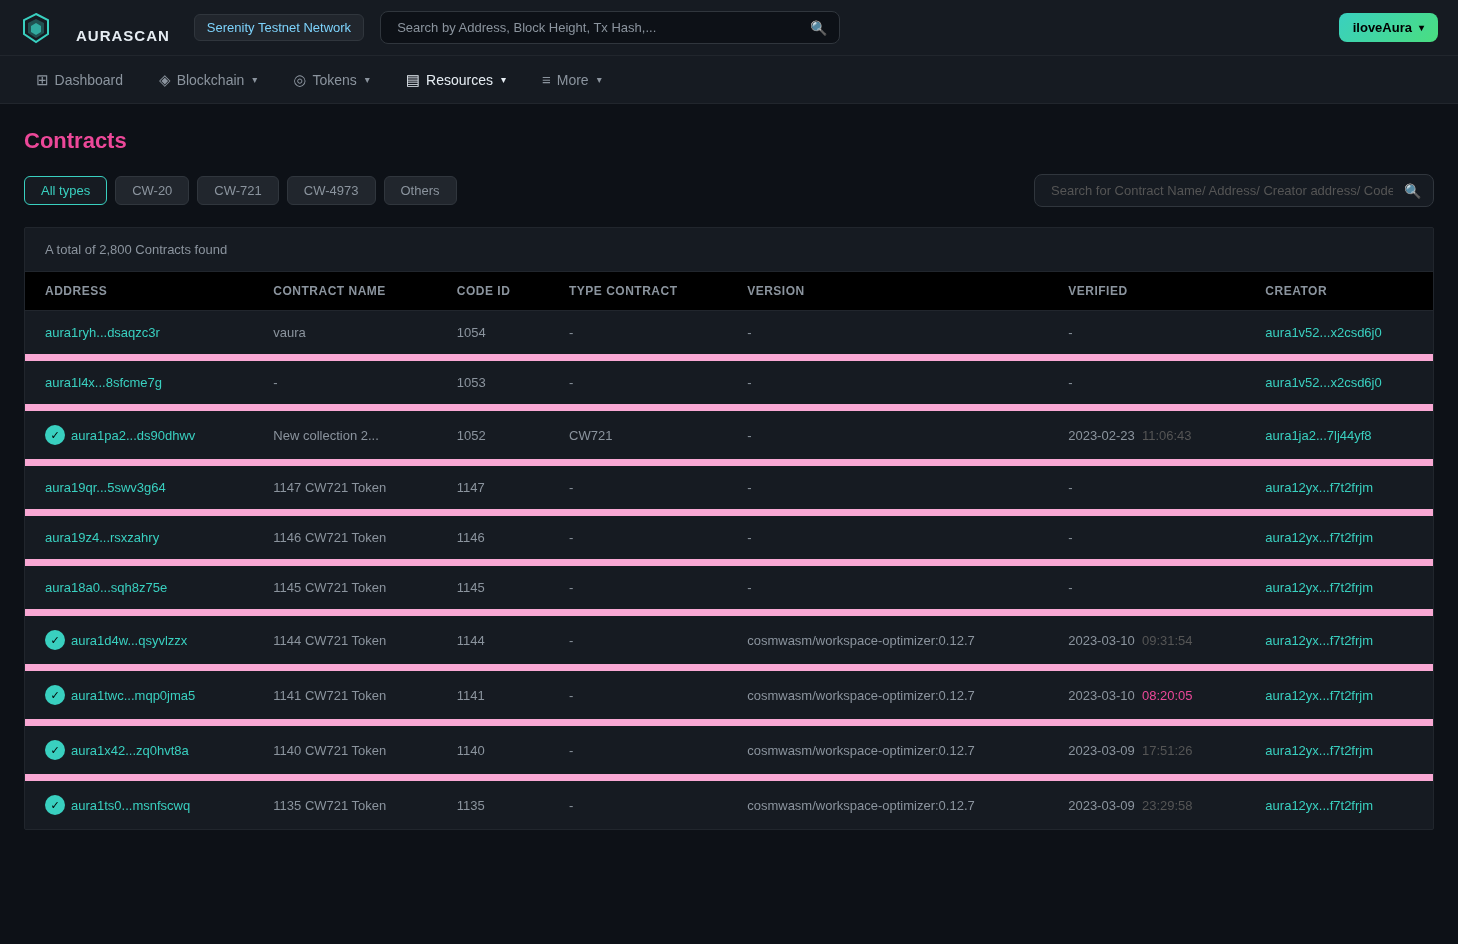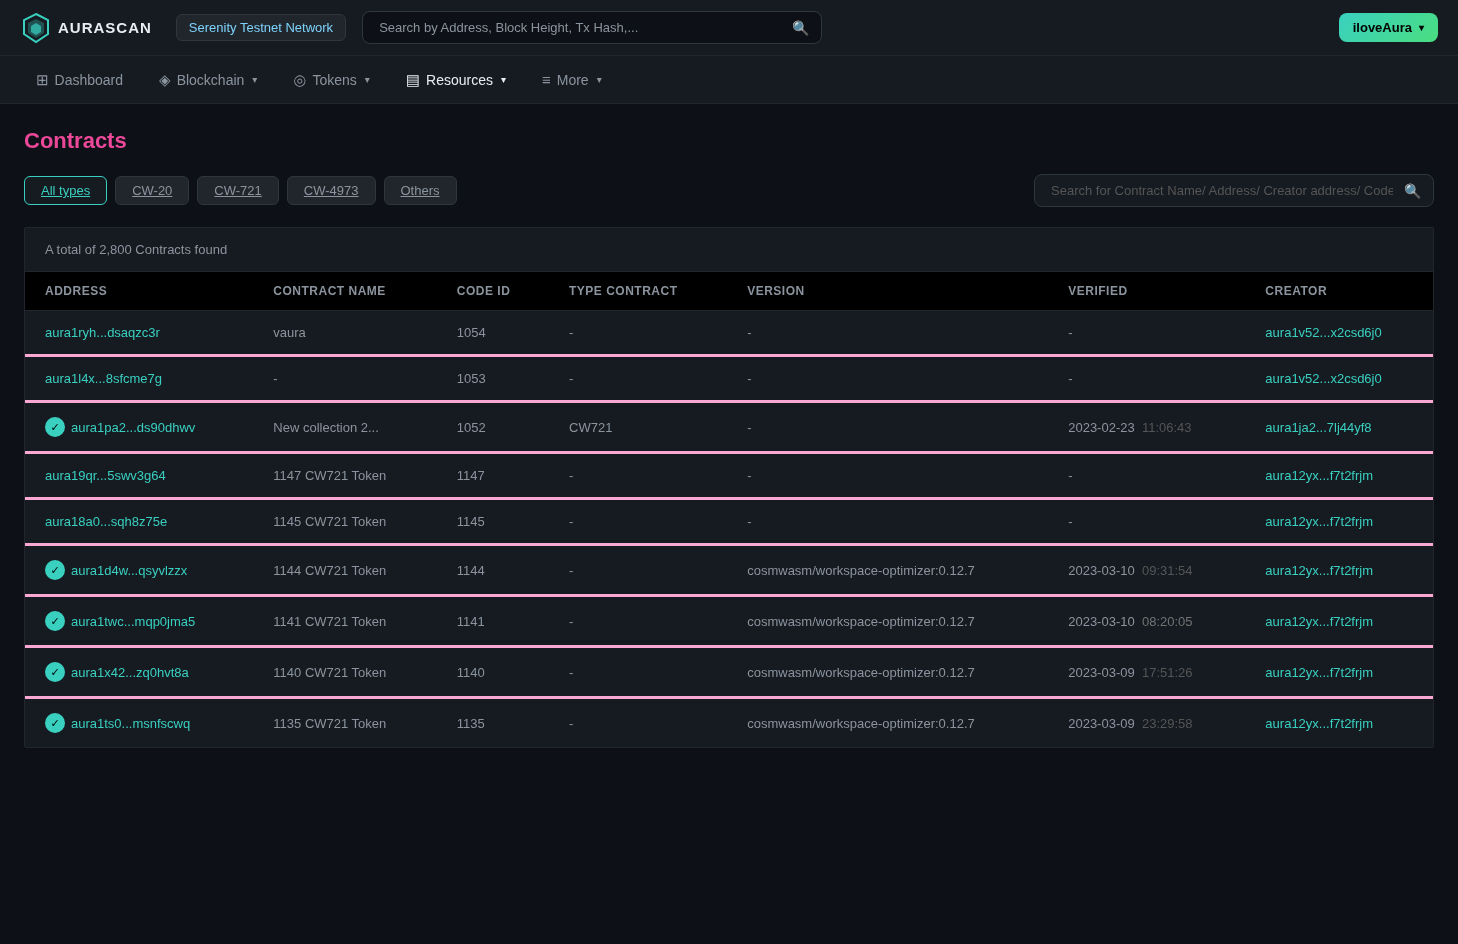--- a/index.html
+++ b/index.html
@@ -16,22 +16,22 @@
       background: #161b22;
       border-bottom: 1px solid #21262d;
       display: flex;
       align-items: center;
       height: 56px;
       padding: 0 20px;
       gap: 16px;
     }
     .logo {
       display: flex;
-      align-items: center;
-      gap: 6px;
+      align-items: flex-end;
+      gap: 24px;
       margin-right: 8px;
     }
     .logo-icon {
       width: 32px;
       height: 32px;
     }
     .logo-text {
       color: #e6edf3;
       font-weight: 700;
       font-size: 15px;
@@ -136,21 +136,20 @@
     }
     .filter-tab {
       background: #21262d;
       border: 1px solid #30363d;
       border-radius: 6px;
       padding: 6px 16px;
       color: #8b949e;
       font-size: 13px;
       cursor: pointer;
       transition: all 0.15s;
-      text-decoration: underline;
     }
     .filter-tab.active {
       background: #161b22;
       border-color: #39d0c0;
       color: #39d0c0;
     }
     .contract-search {
       position: relative;
       width: 400px;
     }
@@ -196,21 +195,21 @@
     .data-table th {
       padding: 12px 20px;
       text-align: left;
       font-size: 12px;
       font-weight: 600;
       color: #8b949e;
       letter-spacing: 0.5px;
       border-bottom: 1px solid #21262d;
     }
     .data-table tbody tr {
-      border-bottom: 3px solid #f9a8d4;
+      border-bottom: 7px solid #f9a8d4;
       transition: background 0.1s;
     }
     .data-table tbody tr:last-child { border-bottom: none; }
     .data-table td {
       padding: 14px 20px;
       font-size: 13px;
       color: #8b949e;
     }
     .link-cell {
       color: #39d0c0 !important;
@@ -366,20 +365,33 @@
             <td>1147 CW721 Token</td>
             <td>1147</td>
             <td>-</td>
             <td>-</td>
             <td>-</td>
             <td><span class="link-cell">aura12yx...f7t2frjm</span></td>
           </tr>
           <tr>
             <td>
               <div class="addr-cell">
+                <span class="link-cell">aura19z4...rsxzahry</span>
+              </div>
+            </td>
+            <td>1146 CW721 Token</td>
+            <td>1146</td>
+            <td>-</td>
+            <td>-</td>
+            <td>-</td>
+            <td><span class="link-cell">aura12yx...f7t2frjm</span></td>
+          </tr>
+          <tr>
+            <td>
+              <div class="addr-cell">
                 <span class="link-cell">aura18a0...sqh8z75e</span>
               </div>
             </td>
             <td>1145 CW721 Token</td>
             <td>1145</td>
             <td>-</td>
             <td>-</td>
             <td>-</td>
             <td><span class="link-cell">aura12yx...f7t2frjm</span></td>
           </tr>
@@ -401,21 +413,21 @@
             <td>
               <div class="addr-cell">
                 <span class="verified-icon">✓</span>
                 <span class="link-cell">aura1twc...mqp0jma5</span>
               </div>
             </td>
             <td>1141 CW721 Token</td>
             <td>1141</td>
             <td>-</td>
             <td>cosmwasm/workspace-optimizer:0.12.7</td>
-            <td><span>2023-03-10</span>&nbsp;&nbsp;<span style="color:#737373">08:20:05</span></td>
+            <td><span>2023-03-10</span>&nbsp;&nbsp;<span style="color:#ec4899">08:20:05</span></td>
             <td><span class="link-cell">aura12yx...f7t2frjm</span></td>
           </tr>
           <tr>
             <td>
               <div class="addr-cell">
                 <span class="verified-icon">✓</span>
                 <span class="link-cell">aura1x42...zq0hvt8a</span>
               </div>
             </td>
             <td>1140 CW721 Token</td>

